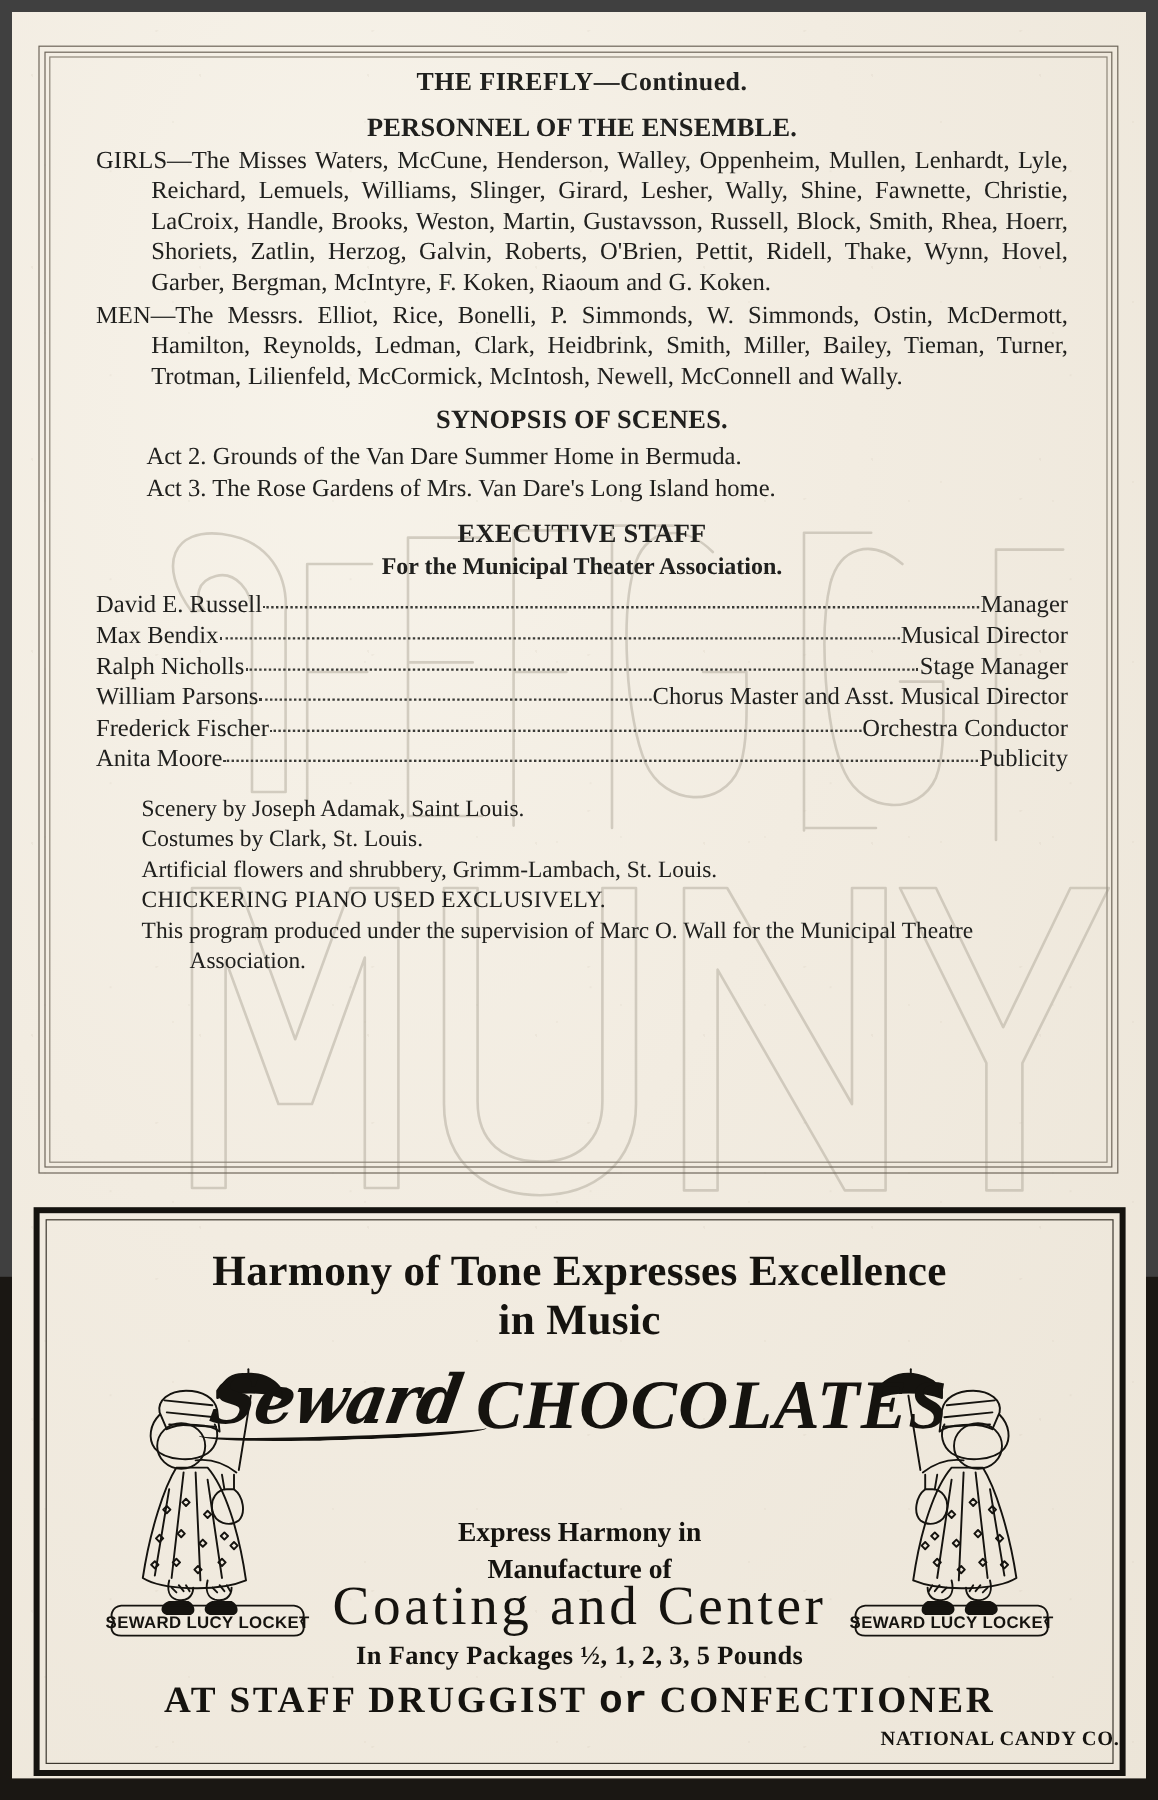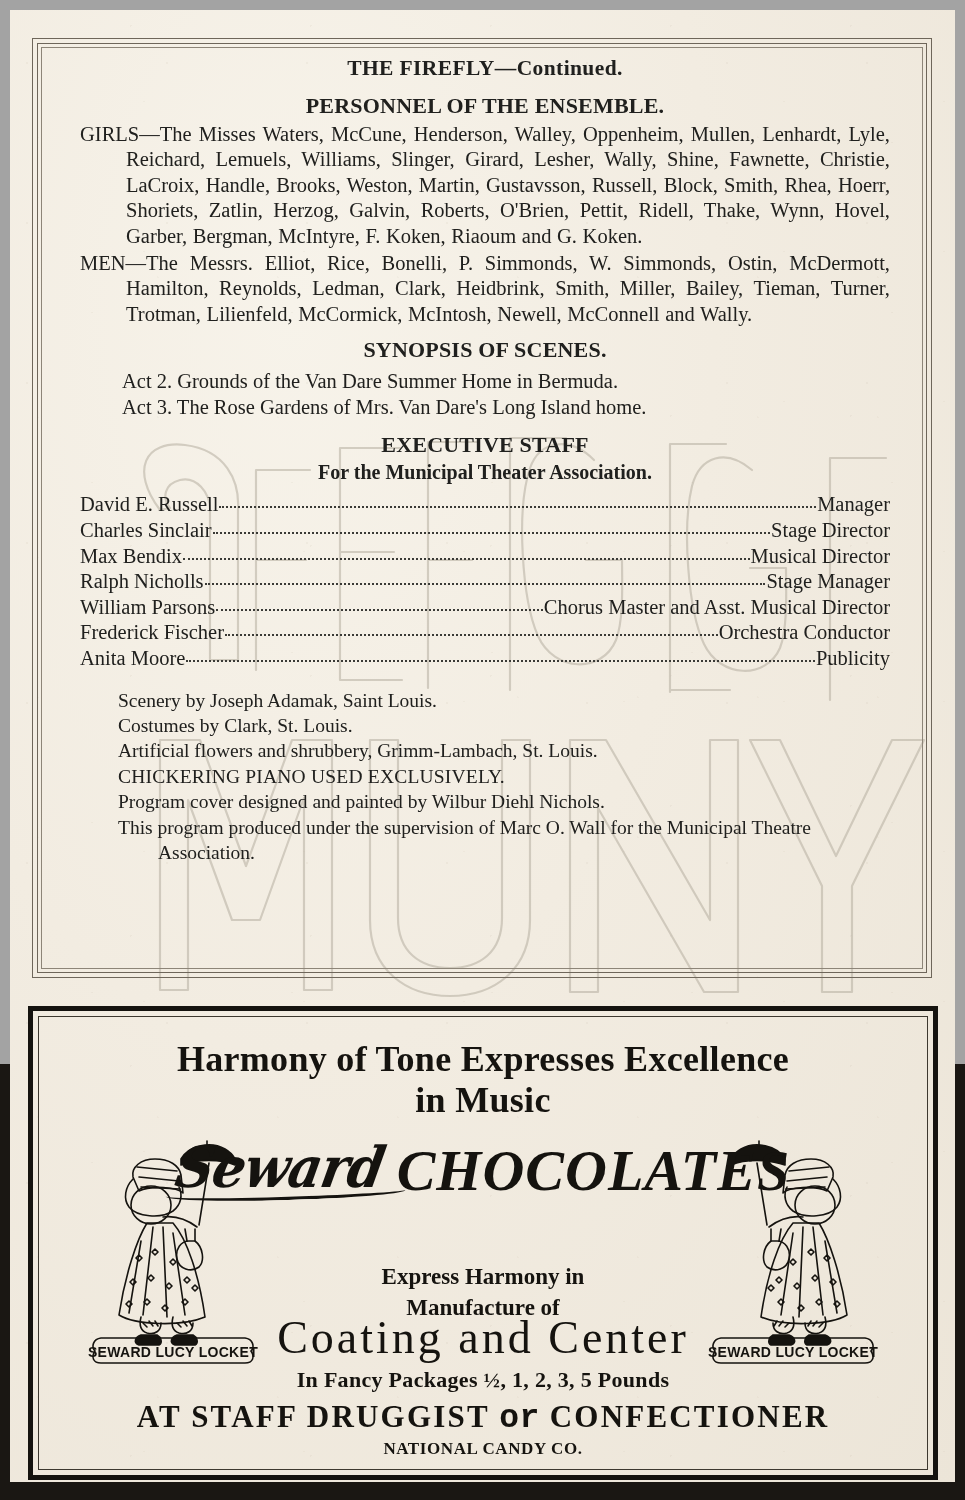--- a/index.html
+++ b/index.html
@@ -12,21 +12,21 @@
     height: 1500px;
     font-family: "Liberation Serif", "DejaVu Serif", serif;
     overflow: hidden;
   }
 
   
   #scan {
     position: relative;
     width: 965px;
     height: 1064px;
-    background: #a3a3a3;
+    background: #404040;
     box-sizing: border-box;
   }
 
   
   #paper {
     position: absolute;
     left: 10px;
     top: 10px;
     width: 945px;
     height: 1472px;
@@ -266,21 +266,21 @@
     text-align: center;
     font-size: 31px;
     font-weight: bold;
     letter-spacing: 2.2px;
   }
   .ad-druggist .lc { text-transform: none; letter-spacing: .5px; font-size: 33px; font-family: Liberation Mono, monospace; }
   .ad-company {
     position: absolute;
     left: 0; right: 0;
     top: 428px;
-    text-align: center;
+    text-align: right;
     font-size: 17px;
     font-weight: bold;
     letter-spacing: .6px;
   }
 
   
   .mascot {
     position: absolute;
     top: 118px;
     width: 176px;
@@ -344,25 +344,20 @@
         <div class="sec-head-2">For the Municipal Theater Association.</div>
       </div>
 
       <div class="staff">
         <div class="staff-row">
           <span class="nm">David E. Russell</span>
           <span class="leader"></span>
           <span class="role">Manager</span>
         </div>
         <div class="staff-row">
-          <span class="nm">Charles Sinclair</span>
-          <span class="leader"></span>
-          <span class="role">Stage Director</span>
-        </div>
-        <div class="staff-row">
           <span class="nm">Max Bendix</span>
           <span class="leader"></span>
           <span class="role">Musical Director</span>
         </div>
         <div class="staff-row">
           <span class="nm">Ralph Nicholls</span>
           <span class="leader"></span>
           <span class="role">Stage Manager</span>
         </div>
         <div class="staff-row">
@@ -380,21 +375,20 @@
           <span class="leader"></span>
           <span class="role">Publicity</span>
         </div>
       </div>
 
       <div class="credits">
         <div>Scenery by Joseph Adamak, Saint Louis.</div>
         <div>Costumes by Clark, St. Louis.</div>
         <div>Artificial flowers and shrubbery, Grimm-Lambach, St. Louis.</div>
         <div class="caps">CHICKERING PIANO USED EXCLUSIVELY.</div>
-        <div>Program cover designed and painted by Wilbur Diehl Nichols.</div>
         <div class="wrap2">This program produced under the supervision of Marc O. Wall for the Municipal Theatre Association.</div>
       </div>
 
     </div>
 
     <div id="ad-frame">
       <div id="ad-inner"></div>
 
       <div id="ad-content">
 

